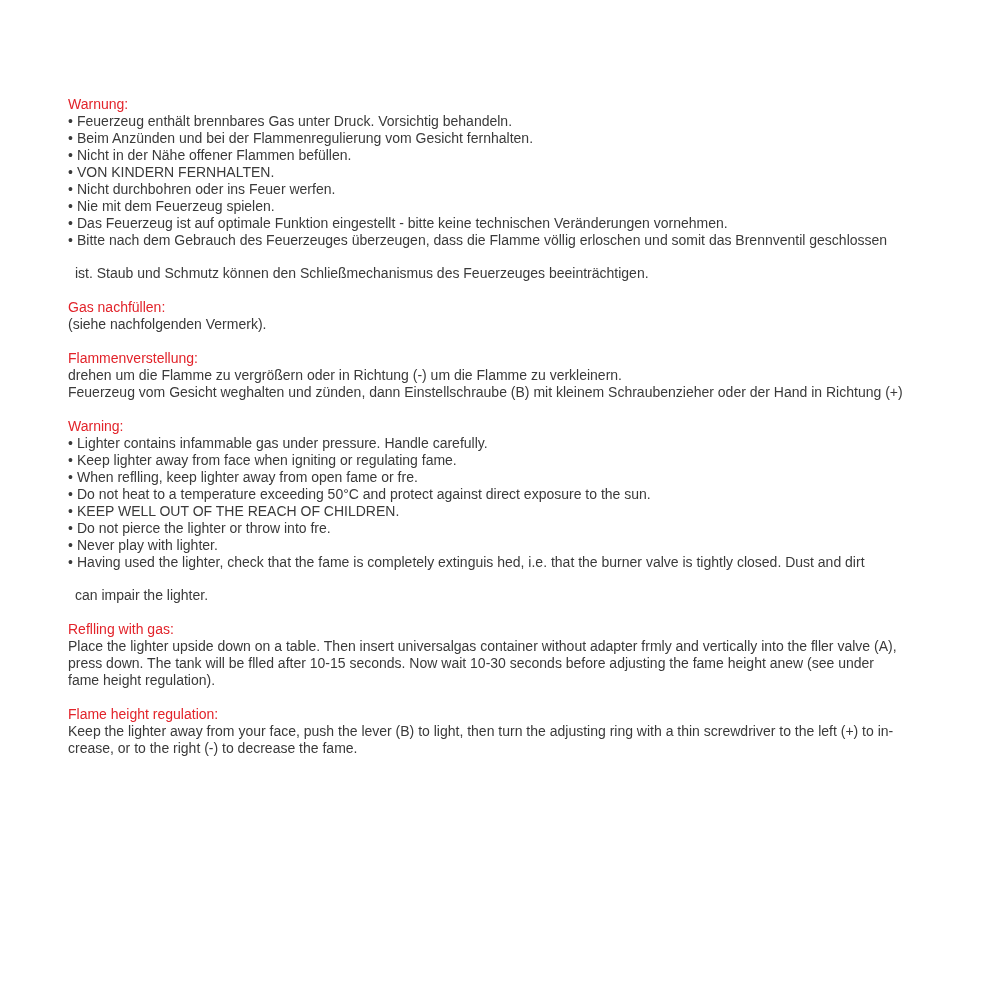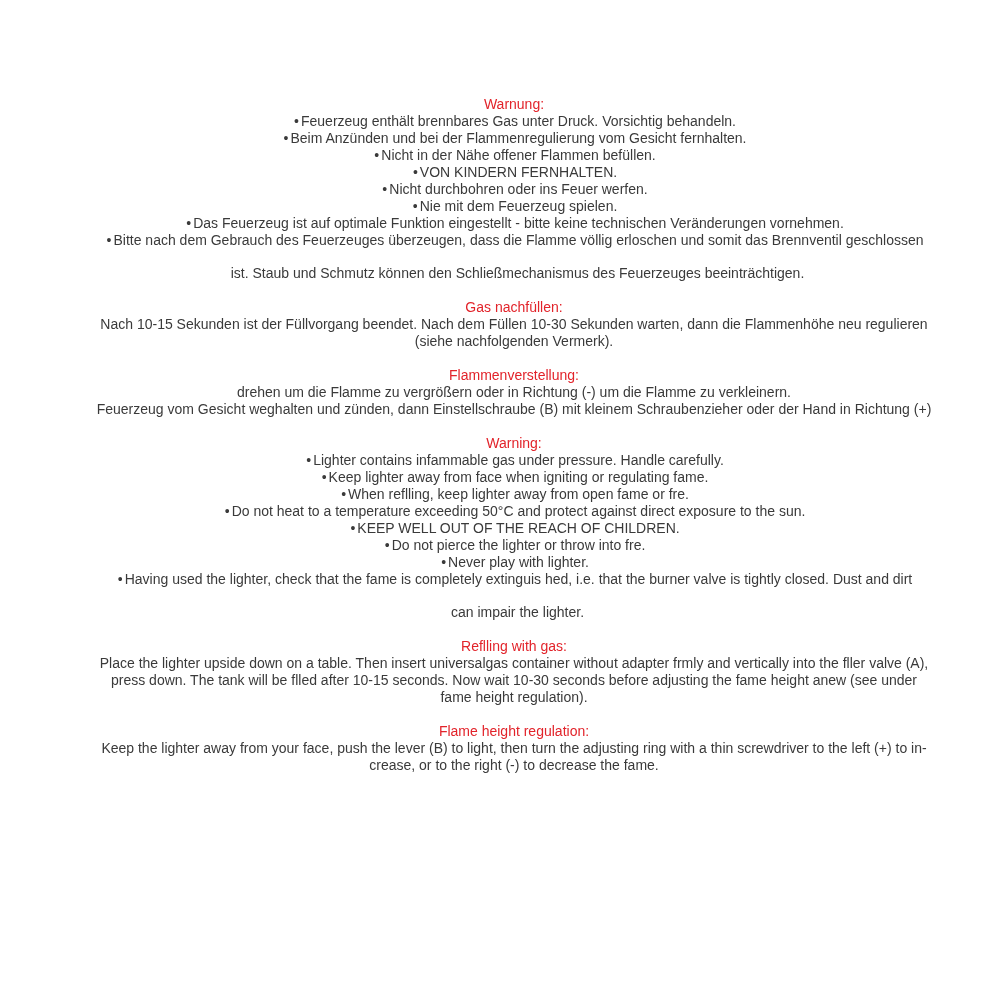--- a/index.html
+++ b/index.html
@@ -21,21 +21,21 @@
     font-size: 14px;
     line-height: 17px;
     color: var(--body-color);
     -webkit-font-smoothing: antialiased;
   }
   .page {
     width: 1000px;
     height: 1000px;
     padding: 96px 40px 0 68px;
   }
-  .sec { margin: 0; text-align: center; }
+  .sec { margin: 0; }
   .sec + .sec { margin-top: 17px; }
   .sec-heading {
     margin: 0;
     font-size: 14px;
     font-weight: 400;
     line-height: 17px;
     color: var(--heading-color);
   }
   .line {
     white-space: pre;
@@ -60,21 +60,20 @@
         <div class="line first"><span class="marker">•</span><span>Nicht in der Nähe offener Flammen befüllen.</span></div>
         <div class="line first"><span class="marker">•</span><span>VON KINDERN FERNHALTEN.</span></div>
         <div class="line first"><span class="marker">•</span><span>Nicht durchbohren oder ins Feuer werfen.</span></div>
         <div class="line first"><span class="marker">•</span><span>Nie mit dem Feuerzeug spielen.</span></div>
         <div class="line first"><span class="marker">•</span><span>Das Feuerzeug ist auf optimale Funktion eingestellt - bitte keine technischen Veränderungen vornehmen.</span></div>
         <div class="line first"><span class="marker">•</span><span>Bitte nach dem Gebrauch des Feuerzeuges überzeugen, dass die Flamme völlig erloschen und somit das Brennventil geschlossen</span></div>
         <div class="line cont">ist. Staub und Schmutz können den Schließmechanismus des Feuerzeuges beeinträchtigen.</div>
       </section>
       <section class="sec">
         <h2 class="sec-heading">Gas nachfüllen:</h2>
-        <div class="line">Nach 10-15 Sekunden ist der Füllvorgang beendet. Nach dem Füllen 10-30 Sekunden warten, dann die Flammenhöhe neu regulieren</div>
         <div class="line">(siehe nachfolgenden Vermerk).</div>
       </section>
       <section class="sec">
         <h2 class="sec-heading">Flammenverstellung:</h2>
         <div class="line">drehen um die Flamme zu vergrößern oder in Richtung (-) um die Flamme zu verkleinern.</div>
         <div class="line">Feuerzeug vom Gesicht weghalten und zünden, dann Einstellschraube (B) mit kleinem Schraubenzieher oder der Hand in Richtung (+)</div>
       </section>
       <section class="sec">
         <h2 class="sec-heading">Warning:</h2>
         <div class="line first"><span class="marker">•</span><span>Lighter contains infammable gas under pressure. Handle carefully.</span></div>

